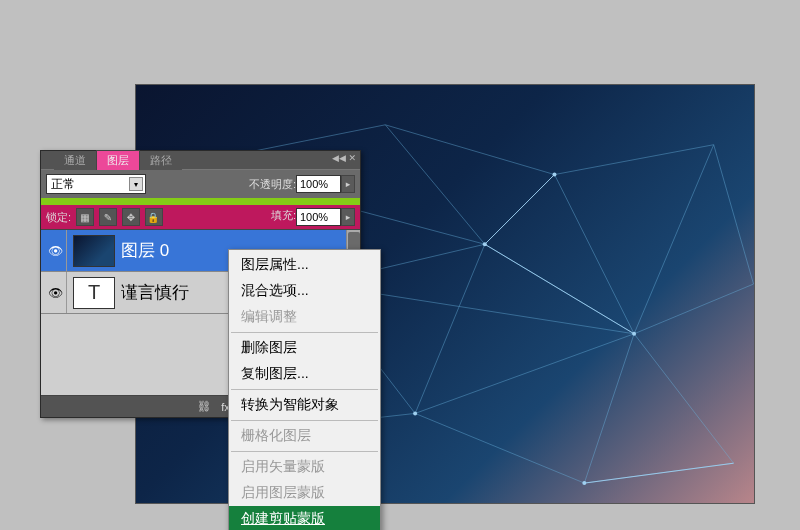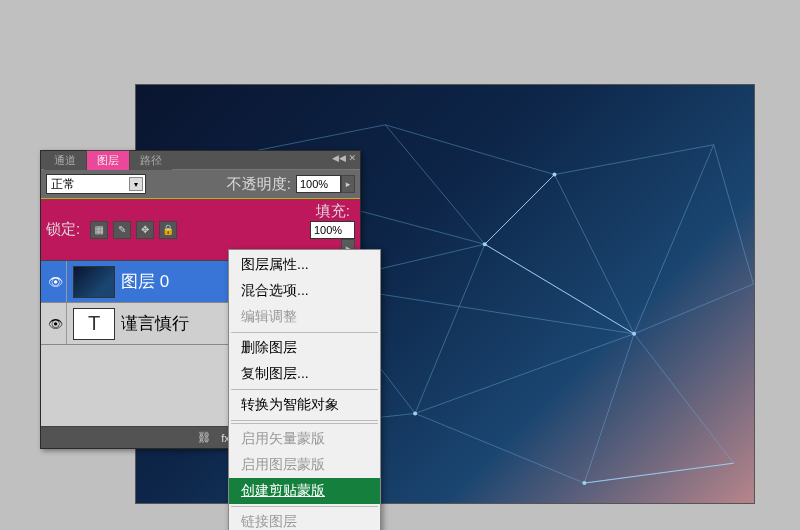--- a/index.html
+++ b/index.html
@@ -34,21 +34,21 @@
       width: 321px;
       background: #535353;
       border: 1px solid #2a2a2a;
       box-shadow: 2px 2px 5px rgba(0,0,0,0.4);
     }
     .panel-header {
       height: 18px;
       background: #535353;
       display: flex;
       align-items: center;
-      padding: 0 3px;
+      padding: 0 13px;
       color: #ccc;
       font-size: 11px;
       position: relative;
     }
     .tab {
       padding: 2px 10px;
       background: #535353;
       color: #aaa;
       cursor: pointer;
     }
@@ -64,21 +64,21 @@
       top: 2px;
       color: #bbb;
       font-size: 9px;
     }
     .panel-controls {
       background: #6a6a6a;
       padding: 4px 5px;
       display: flex;
       align-items: center;
       border-top: 1px solid #777;
-      border-bottom: 1px solid #84cc16;
+      border-bottom: 7px solid #84cc16;
     }
     .select-box {
       background: #fff;
       border: 1px solid #333;
       height: 20px;
       font-size: 12px;
       padding: 1px 20px 1px 4px;
       position: relative;
       min-width: 100px;
       display: inline-flex;
@@ -92,23 +92,22 @@
       height: 14px;
       background: #ddd;
       border: 1px solid #888;
       display: flex;
       align-items: center;
       justify-content: center;
       font-size: 8px;
     }
     .ctrl-label {
       color: #ddd;
-      font-size: 15px;
+      font-size: 11px;
       margin-left: auto;
-      margin-right: 5px;
     }
     .pct-input {
       background: #fff;
       border: 1px solid #333;
       width: 45px;
       height: 18px;
       font-size: 11px;
       padding: 3px 3px;
       display: inline-flex;
       align-items: center;
@@ -137,21 +136,21 @@
       width: 18px;
       height: 18px;
       background: #555;
       border: 1px solid #444;
       display: inline-flex;
       align-items: center;
       justify-content: center;
       font-size: 10px;
       color: #ccc;
     }
-    .lock-row .right { margin-left: auto; display: flex; align-items: flex-end; flex-direction: column; }
+    .lock-row .right { margin-left: auto; display: flex; align-items: flex-start; }
     .layer-list {
       background: #cfcfcf;
       height: 165px;
       overflow: hidden;
       position: relative;
     }
     .layer-row {
       display: flex;
       align-items: center;
       height: 42px;
@@ -361,19 +360,20 @@
 <div class="context-menu" id="ctx-menu">
     <div class="menu-item">图层属性...</div>
     <div class="menu-item">混合选项...</div>
     <div class="menu-item disabled">编辑调整</div>
     <div class="menu-sep"></div>
     <div class="menu-item">删除图层</div>
     <div class="menu-item">复制图层...</div>
     <div class="menu-sep"></div>
     <div class="menu-item">转换为智能对象</div>
     <div class="menu-sep"></div>
+    <div class="menu-item disabled">栅格化图层</div>
     <div class="menu-sep"></div>
     <div class="menu-item disabled">启用矢量蒙版</div>
     <div class="menu-item disabled">启用图层蒙版</div>
     <div class="menu-item highlighted">创建剪贴蒙版</div>
     <div class="menu-sep"></div>
     <div class="menu-item disabled">链接图层</div>
   </div>
 
 </body></html>

